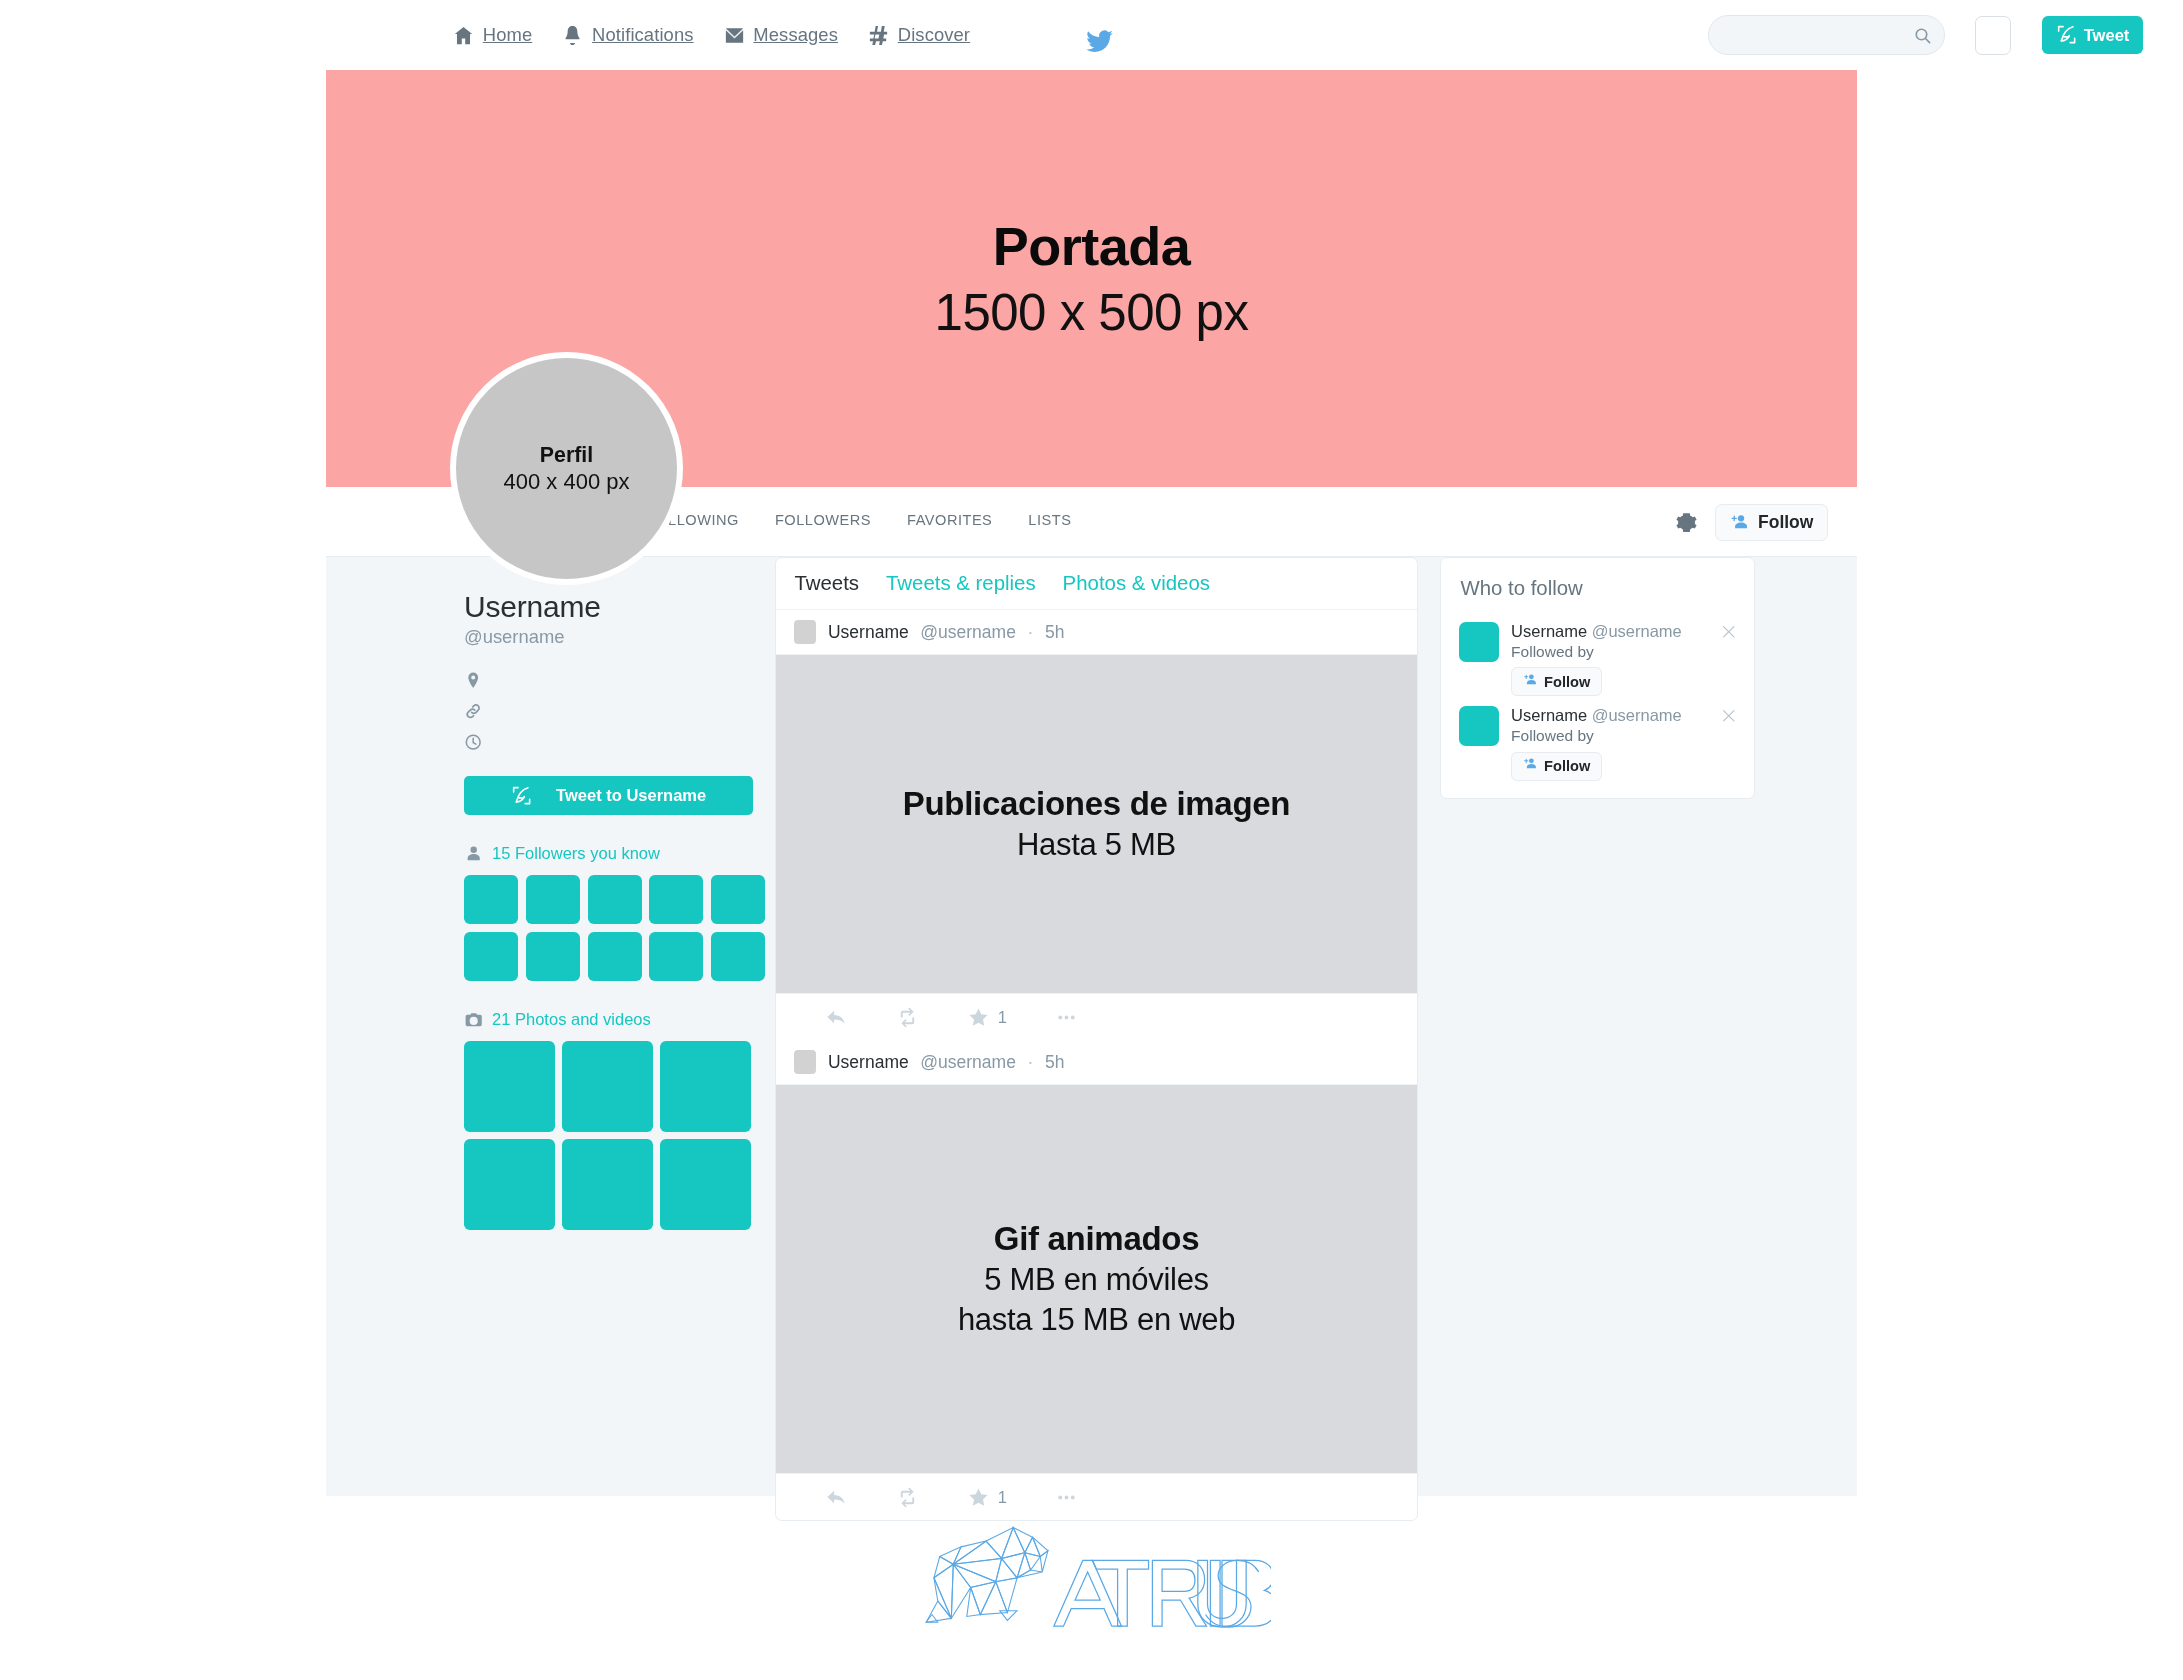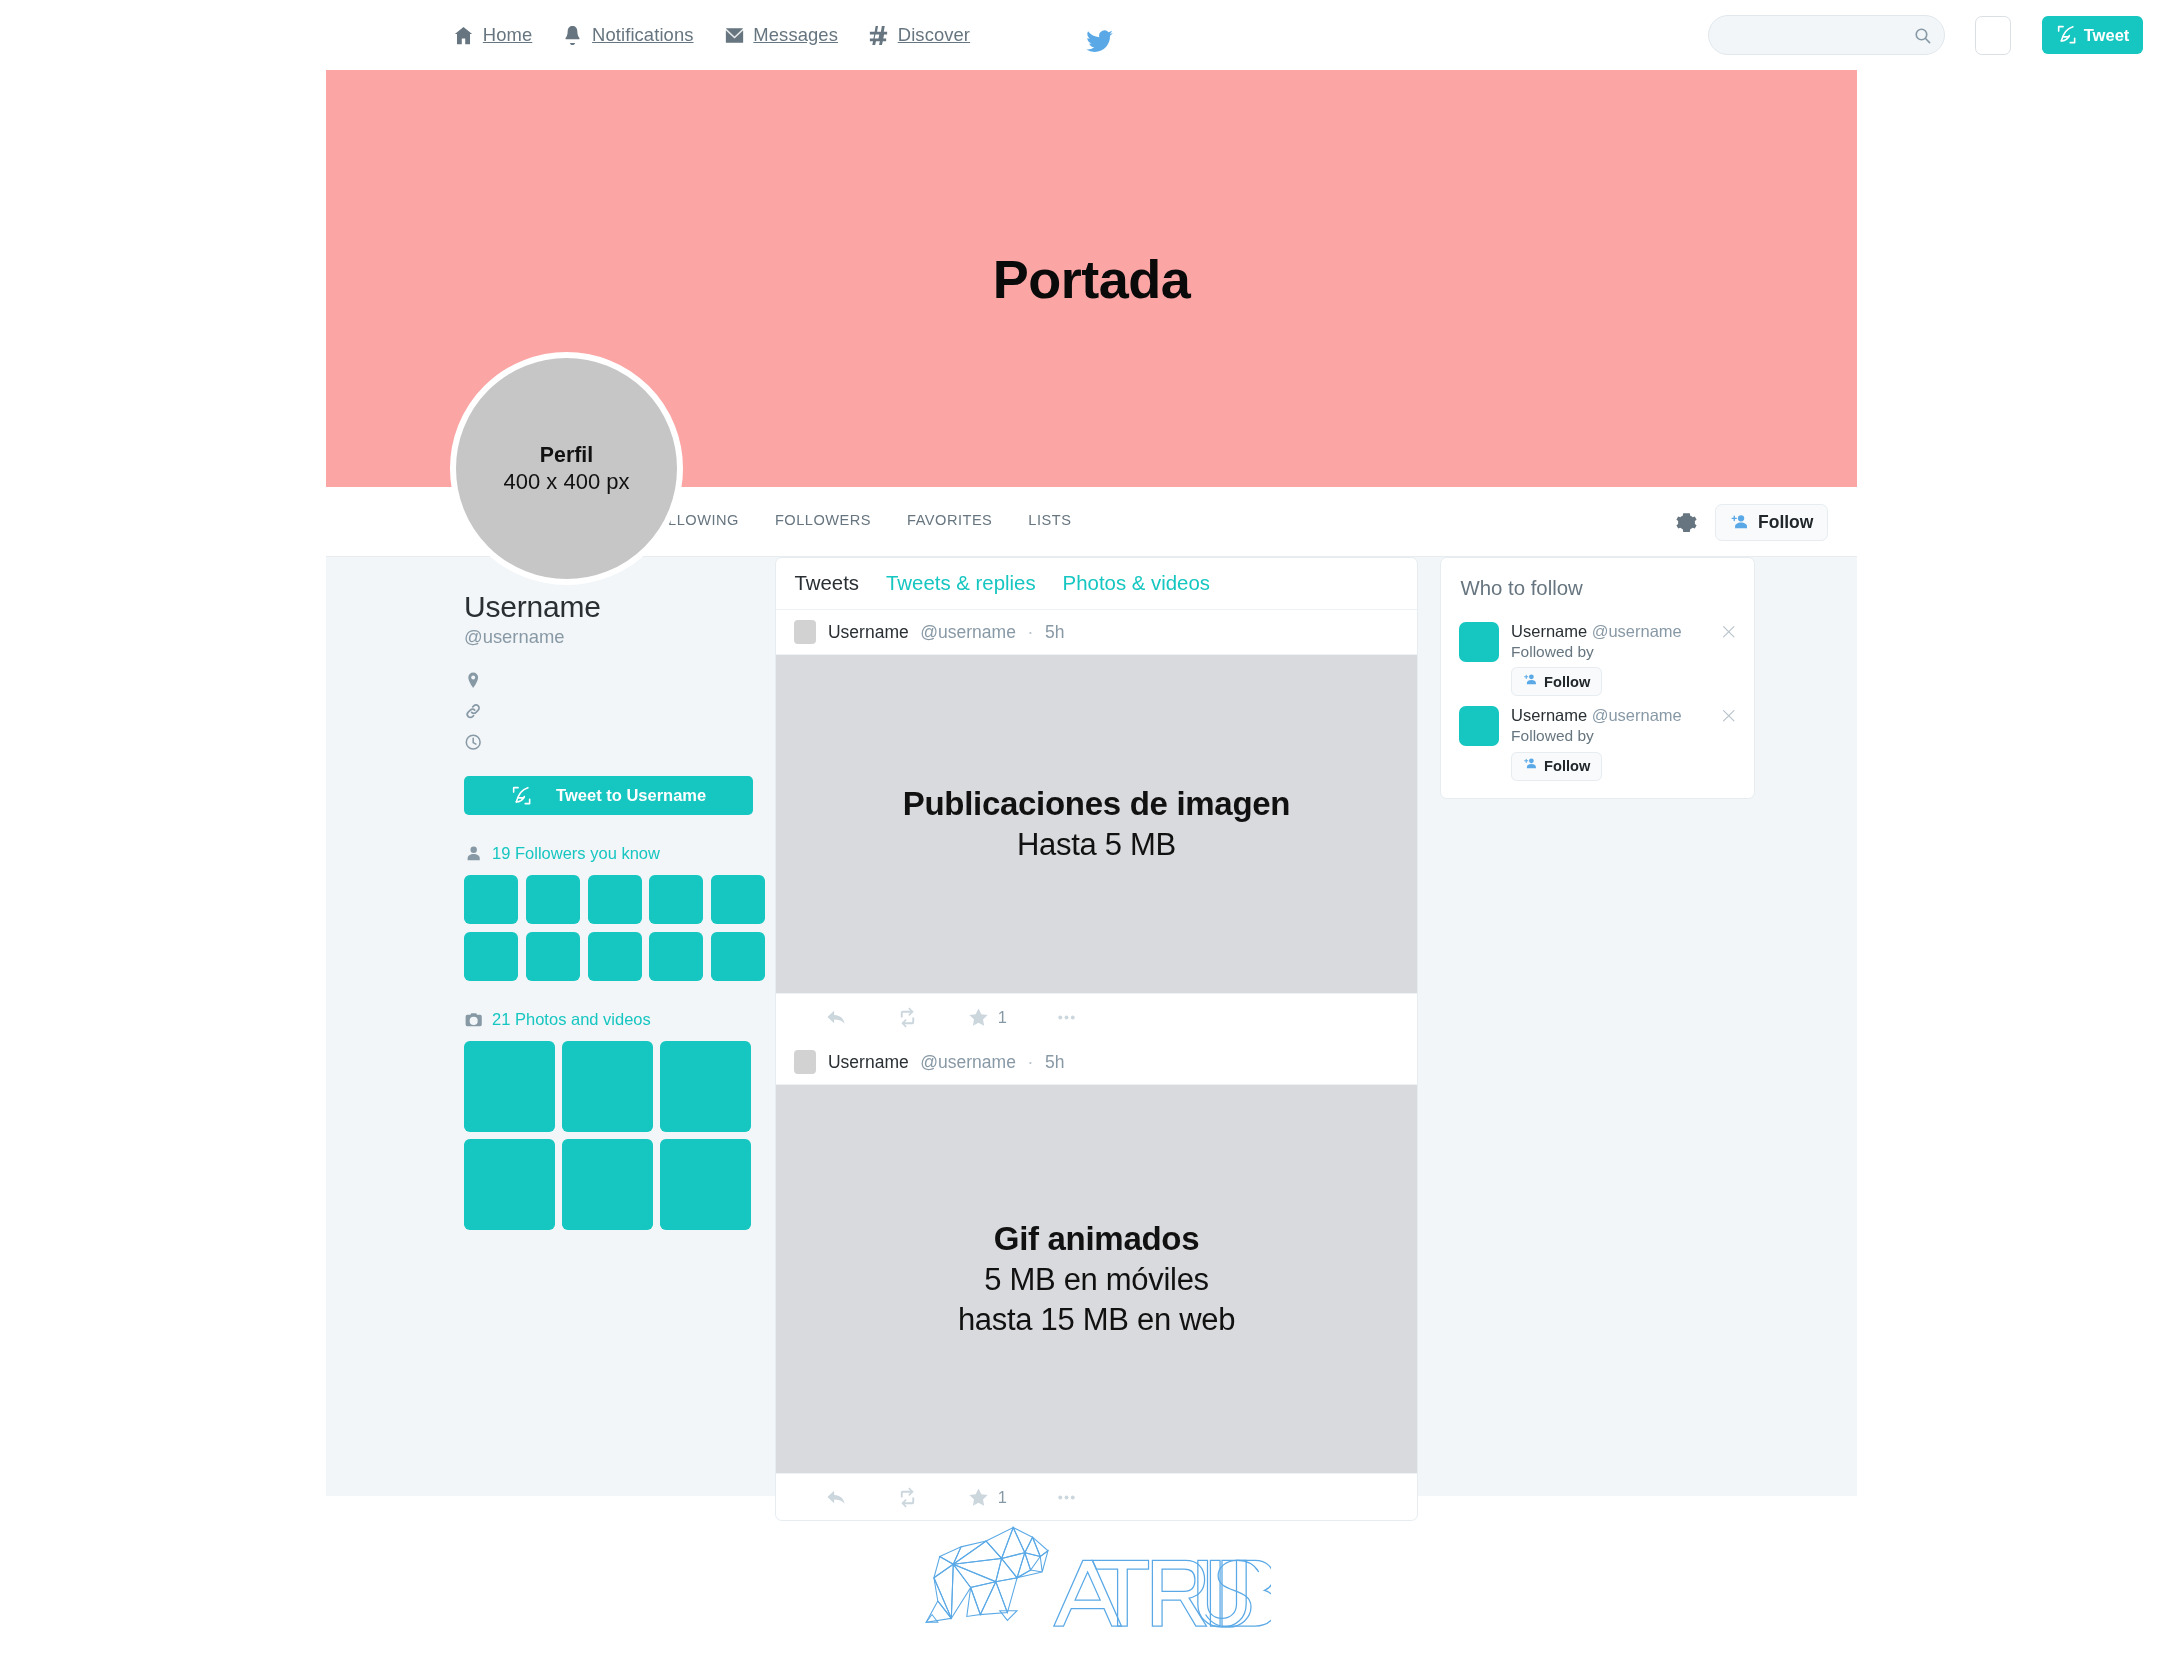--- a/index.html
+++ b/index.html
@@ -242,20 +242,21 @@
         </span>
         <span>Tweet</span>
       </div>
     </div>
   </div>
 
   <div class="frame">
 
     <div class="cover">
       <div class="cover-title">Portada</div>
+      <div class="cover-sub">1500 x 500 px</div>
     </div>
 
     <div class="profnav">
       <div class="tabs">
         <div class="tab active"><span>TWEETS</span></div>
         <div class="tab"><span>FOLLOWING</span></div>
         <div class="tab"><span>FOLLOWERS</span></div>
         <div class="tab"><span>FAVORITES</span></div>
         <div class="tab"><span>LISTS</span></div>
       </div>
@@ -318,21 +319,21 @@
           <span class="txt">Tweet to Username</span>
         </div>
 
         <div class="sec-head">
           <span class="sec-ico">
             <svg viewBox="0 0 24 24" fill="currentColor">
                 <circle cx="12" cy="7" r="4"></circle>
                 <path d="M12 12.5c-4.2 0-7.5 2.2-7.5 5V20h15v-2.5c0-2.8-3.3-5-7.5-5z"></path>
               </svg>
           </span>
-          <span class="txt">19 Followers you know</span>
+          <span class="txt">15 Followers you know</span>
         </div>
         <div class="grid5">
           <div></div>
             <div></div>
           <div></div>
             <div></div>
           <div></div>
             <div></div>
           <div></div>
             <div></div>

